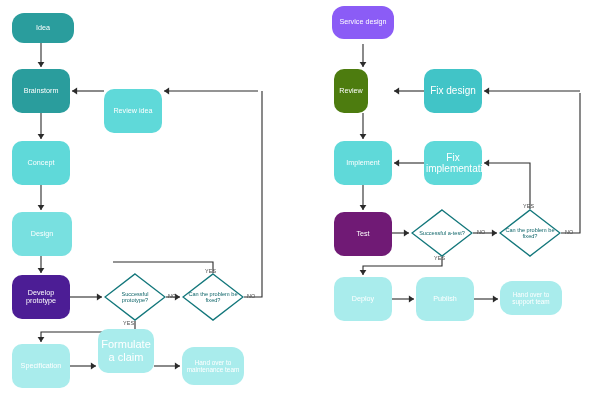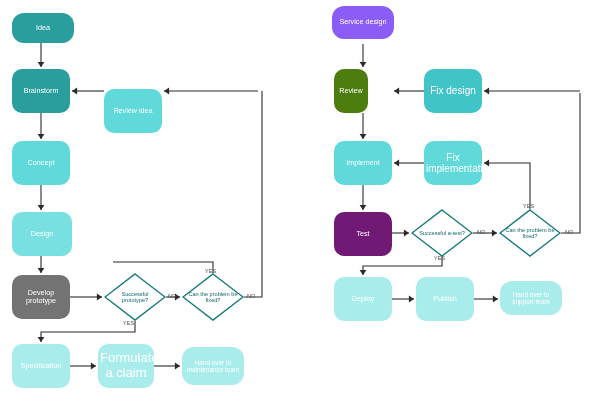--- a/index.html
+++ b/index.html
@@ -90,27 +90,27 @@
       </div>
       <div class="node rect" style="left: 104px; top: 69px; width: 58px; height: 44px; background: rgb(95, 217, 217); font-size: 7.2px; color: rgb(255, 255, 255); margin-top: 20px;">
         <span>Review idea</span>
       </div>
       <div class="node rect" style="left: 12px; top: 141px; width: 58px; height: 44px; background: rgb(95, 217, 217); font-size: 7.2px; color: rgb(255, 255, 255);">
         <span>Concept</span>
       </div>
       <div class="node rect" style="left: 12px; top: 212px; width: 60px; height: 44px; background: rgb(120, 224, 224); font-size: 7.2px; color: rgb(255, 255, 255);">
         <span>Design</span>
       </div>
-      <div class="node rect" style="left: 12px; top: 275px; width: 58px; height: 44px; background: #737373; font-size: 7.2px; color: rgb(255, 255, 255);">
+      <div class="node rect" style="left: 12px; top: 275px; width: 58px; height: 44px; background: #4c1d95; font-size: 7.2px; color: rgb(255, 255, 255);">
         <span>Develop prototype</span>
       </div>
       <div class="node rect" style="left: 12px; top: 344px; width: 58px; height: 44px; background: rgb(169, 236, 236); font-size: 7.2px; color: rgb(255, 255, 255);">
         <span>Specification</span>
       </div>
-      <div class="node rect" style="left: 98px; top: 344px; width: 56px; height: 44px; background: rgb(169, 236, 236); font-size: 13px; color: rgb(255, 255, 255);">
+      <div class="node rect" style="left: 98px; top: 329px; width: 56px; height: 44px; background: rgb(169, 236, 236); font-size: 11px; color: rgb(255, 255, 255);">
         <span>Formulate a claim</span>
       </div>
       <div class="node pill" style="left: 182px; top: 347px; width: 62px; height: 38px; background: rgb(169, 236, 236); font-size: 6.4px; color: rgb(255, 255, 255);">
         <span>Hand over to maintenance team</span>
       </div>
       <div class="diamond" style="left: 104px; top: 273px; width: 62px; height: 48px;"><svg width="62" height="48">
           <polygon points="31,1 61,24 31,47 1,24" fill="#ffffff" stroke="#13777b" stroke-width="1.4"></polygon>
         </svg><div class="dtext" style="font-size: 5.6px; color: rgb(16, 102, 106); padding: 0px 6px;">Successful prototype?</div></div>
       <div class="diamond" style="left: 182px; top: 273px; width: 62px; height: 48px;"><svg width="62" height="48">
           <polygon points="31,1 61,24 31,47 1,24" fill="#ffffff" stroke="#13777b" stroke-width="1.4"></polygon>

